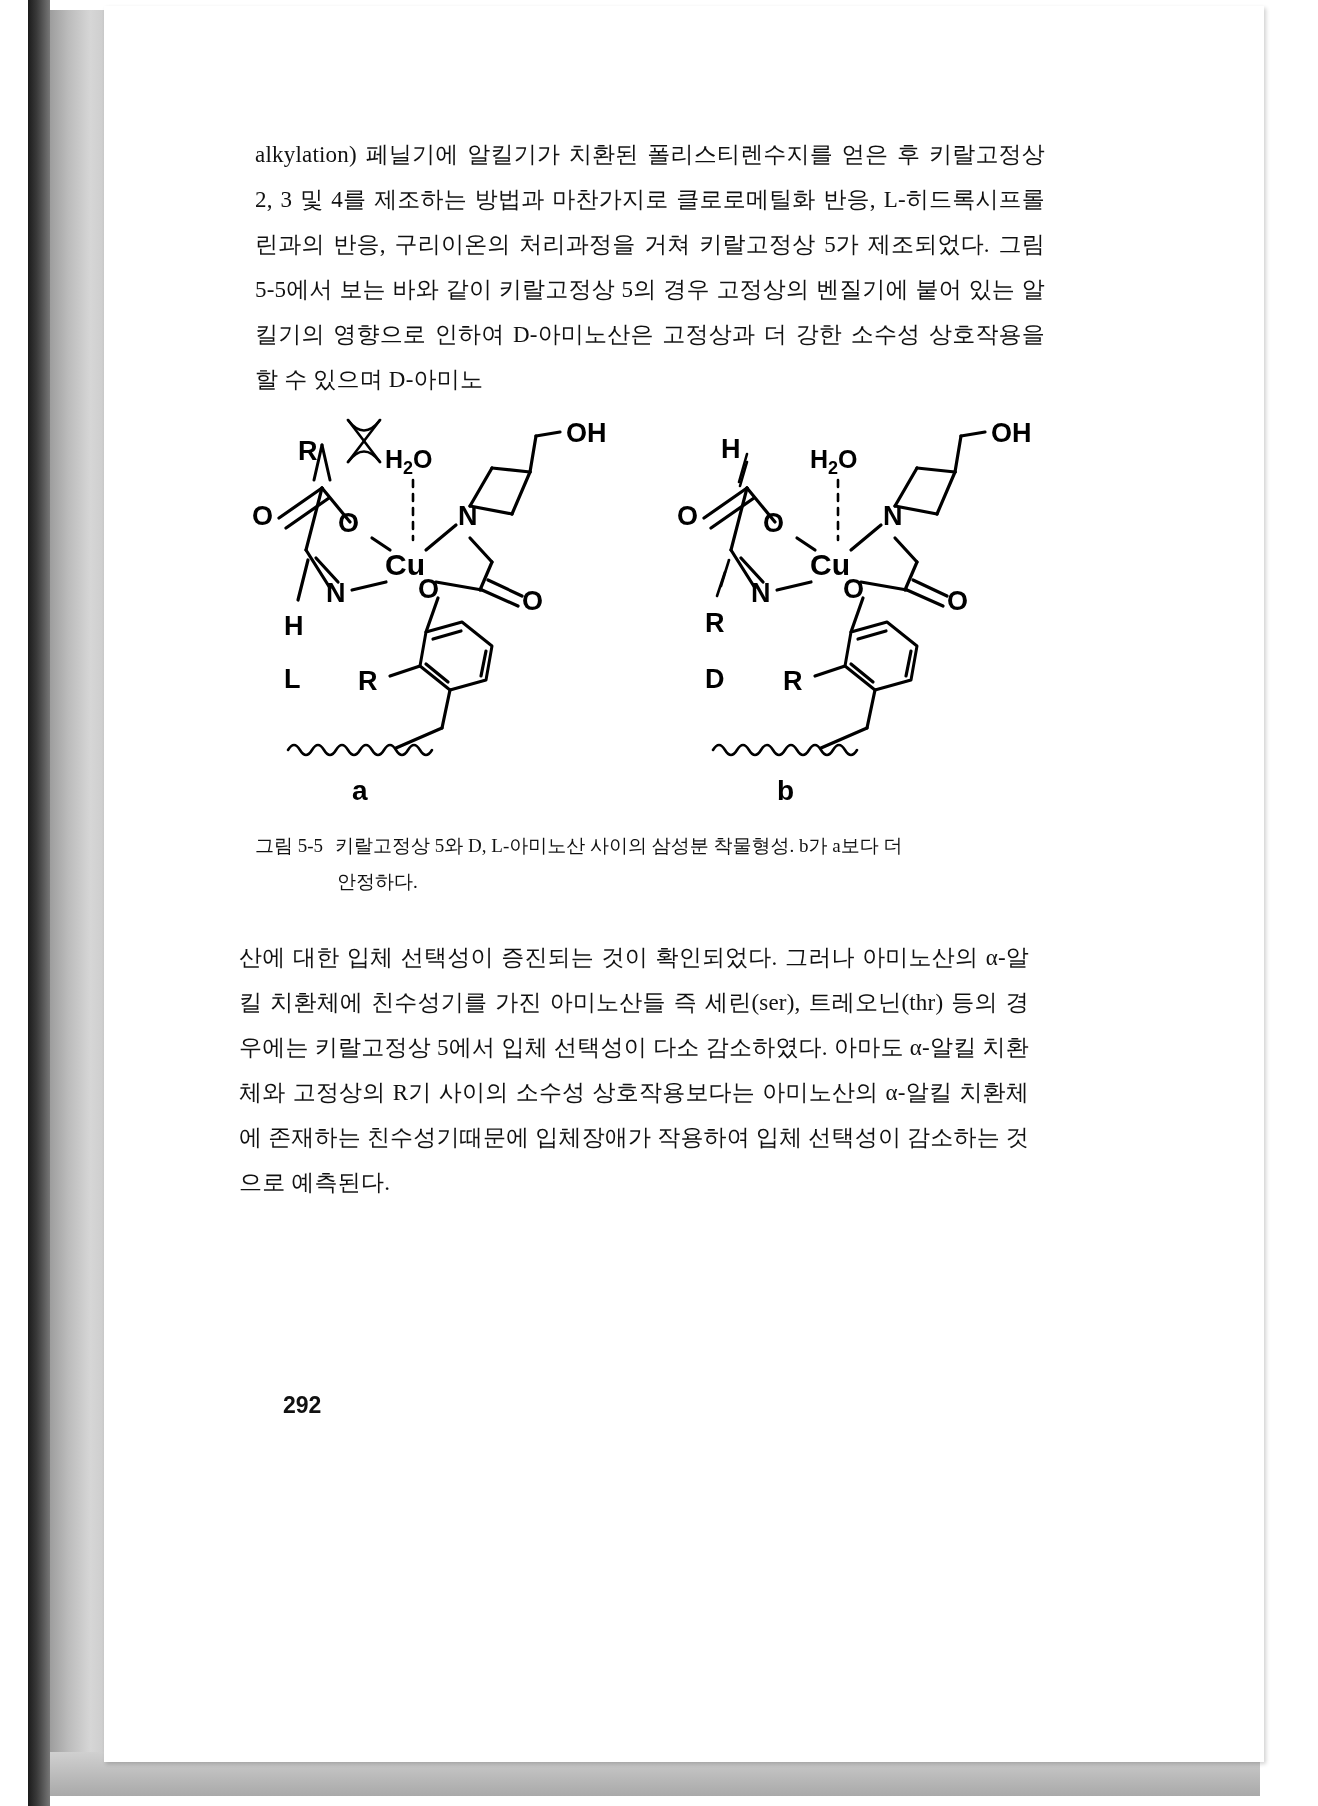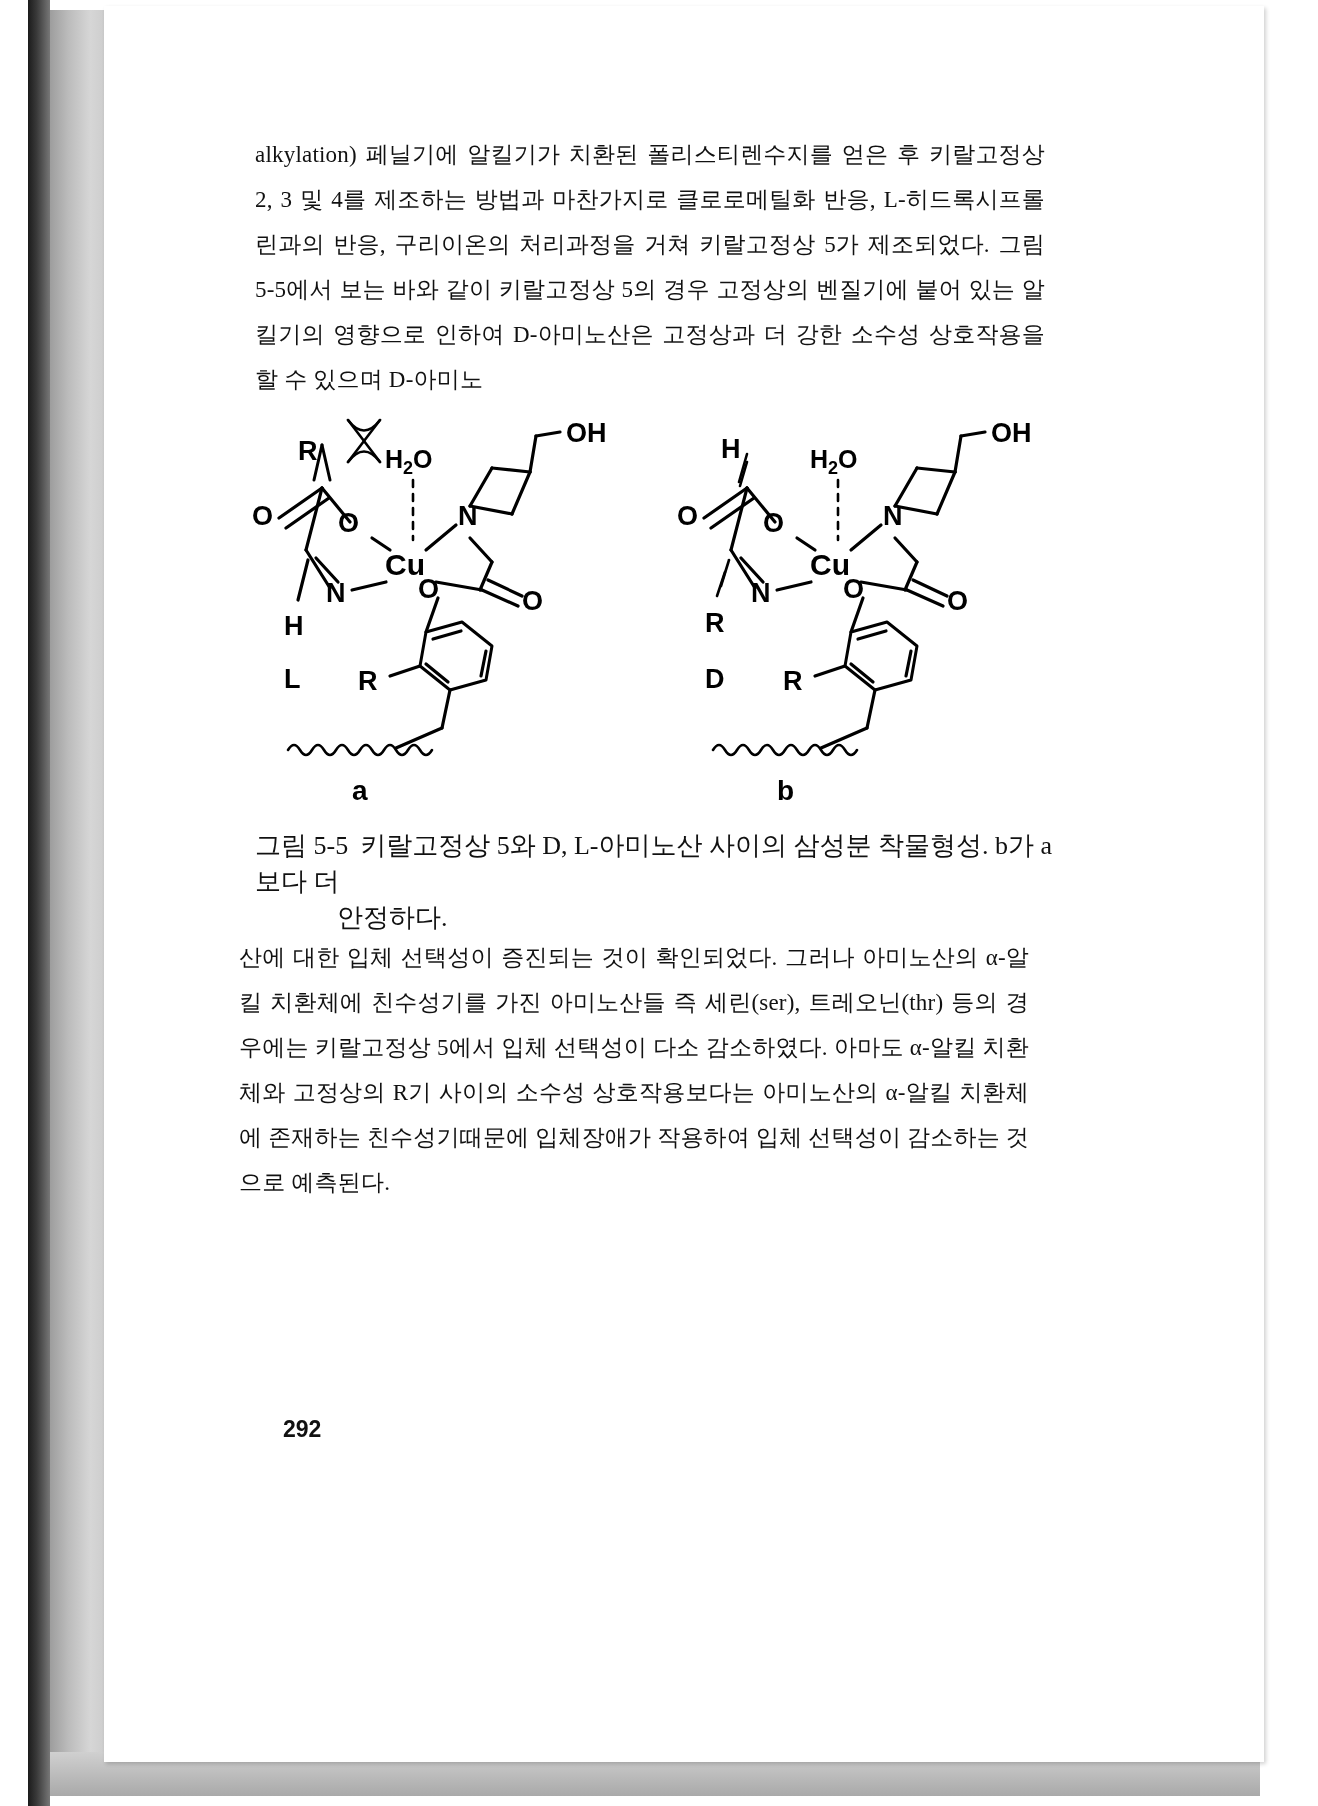--- a/index.html
+++ b/index.html
@@ -82,21 +82,21 @@
     width: 840px;
     height: 420px;
   }
   #figure-svg { display: block; }
 
   #figure-caption {
     position: absolute;
     left: 255px;
     top: 828px;
     width: 800px;
-    font-size: 26px;
+    font-size: 19px;
     line-height: 36px;
     color: #111;
   }
   #figure-caption .cap-label { margin-right: 12px; }
   #figure-caption .cap-second { display: block; padding-left: 82px; }
 
   #body2 {
     position: absolute;
     left: 239px;
     top: 935px;
@@ -104,21 +104,20 @@
   }
 
   #page-number {
     position: absolute;
     left: 283px;
     top: 1392px;
     font-size: 23px;
     font-weight: bold;
     color: #111;
     font-family: "Liberation Sans", sans-serif;
-    margin-top: 24px;
   }
 </style>
 </head>
 <body>
 
 <div id="page-shell">
   <div id="spine-outer"></div>
   <div id="spine-dark"></div>
   <div id="page-edge"></div>
   <div id="page-edge-bottom"></div>

